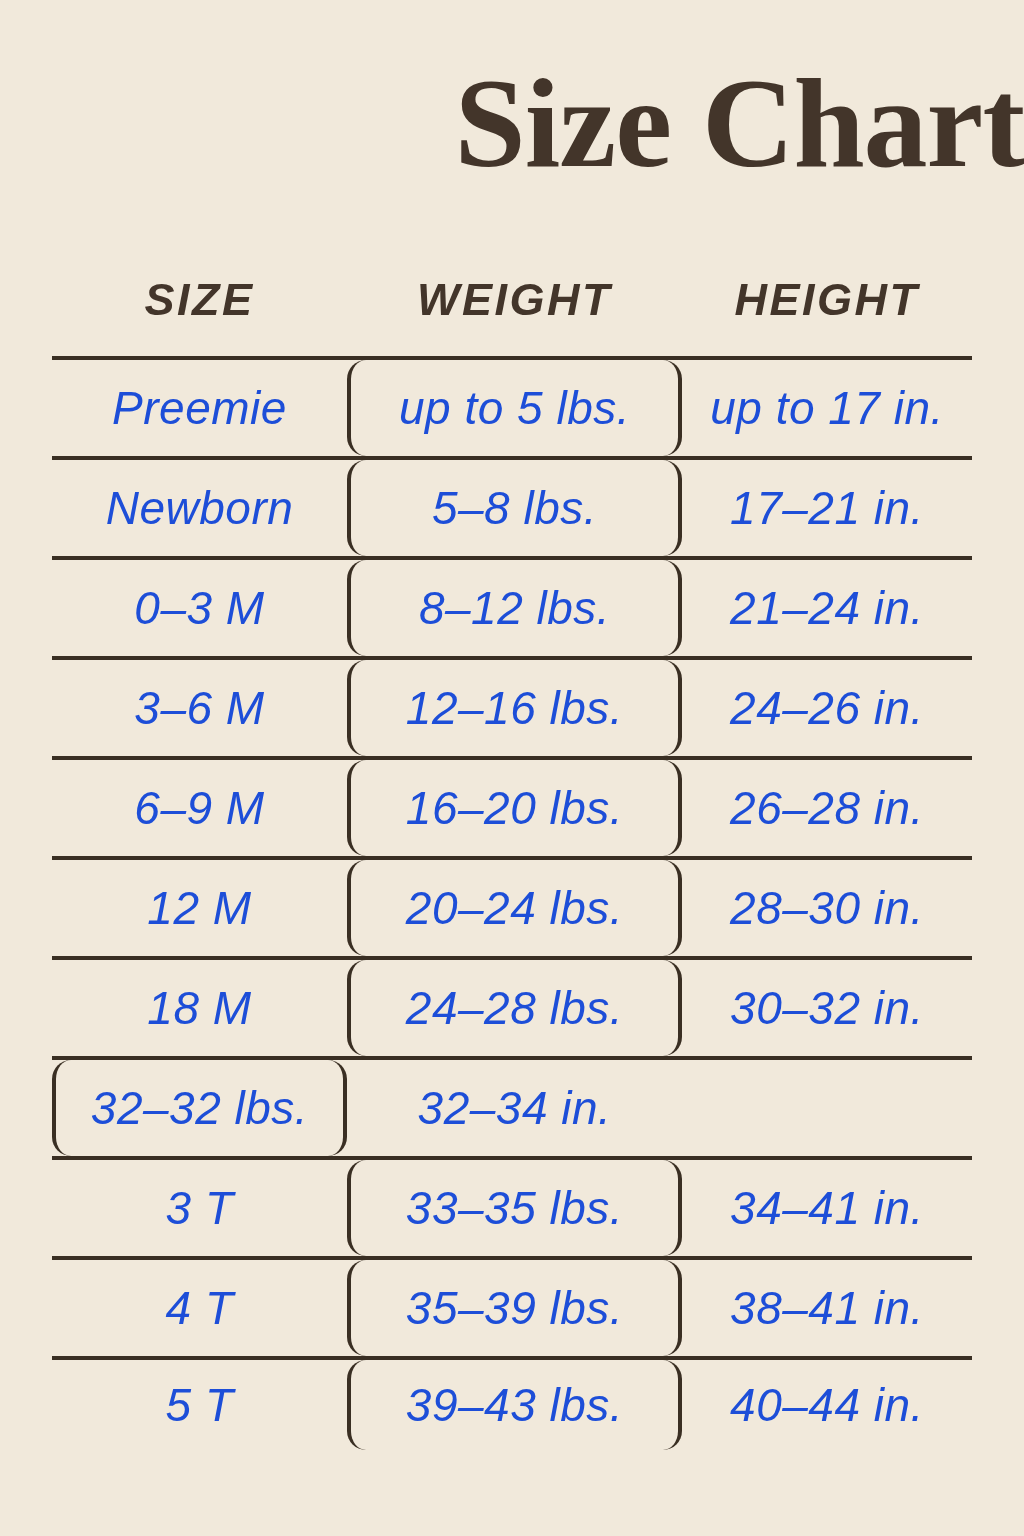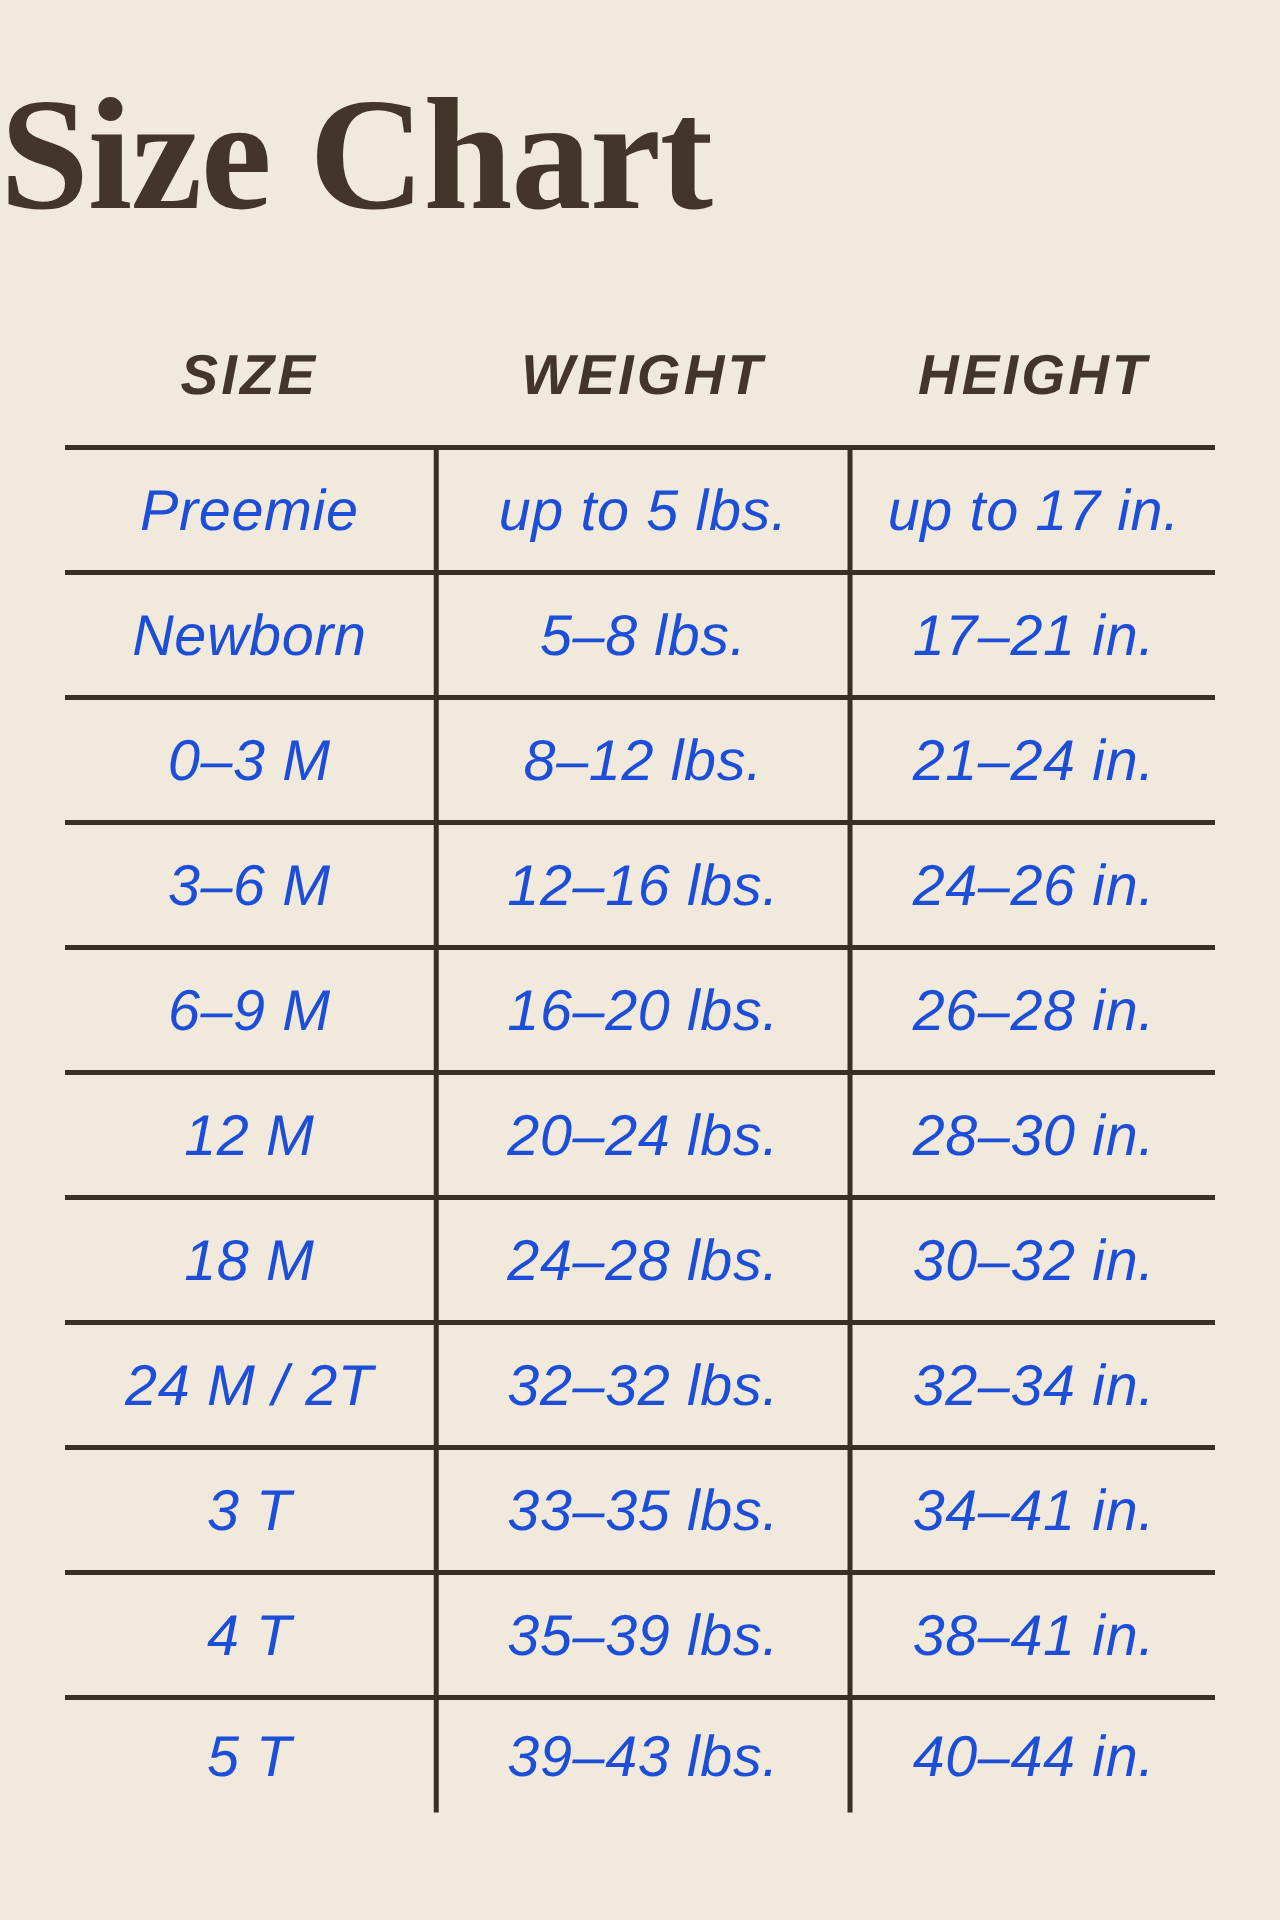--- a/index.html
+++ b/index.html
@@ -10,21 +10,21 @@
     font-family: "Liberation Sans", sans-serif;
     overflow: hidden;
   }
   .page {
     width: 1024px;
     height: 1536px;
     position: relative;
   }
   .title {
     padding-top: 56px;
-    text-align: left;
+    text-align: right;
     font-family: "Liberation Serif", serif;
     font-weight: 700;
     font-size: 128px;
     line-height: 1.05;
     color: #43352a;
     letter-spacing: -1px;
   }
   .table-wrap {
     width: 920px;
     margin: 0 auto;
@@ -62,20 +62,21 @@
     display: flex;
     align-items: center;
     justify-content: center;
     font-size: 46px;
     color: #1d4ed8;
     letter-spacing: 0.5px;
   }
   .cell.mid {
     border-left: 4px solid #3a2f23;
     border-right: 4px solid #3a2f23;
+    border-radius: 19px;
   }
 </style>
 </head>
 <body>
 
 <div class="page">
   <div class="title">Size Chart</div>
 
   <div class="table-wrap">
     <div class="headers">
@@ -114,21 +115,20 @@
         <div class="cell">12 M</div>
         <div class="cell mid">20–24 lbs.</div>
         <div class="cell">28–30 in.</div>
       </div>
       <div class="row">
         <div class="cell">18 M</div>
         <div class="cell mid">24–28 lbs.</div>
         <div class="cell">30–32 in.</div>
       </div>
       <div class="row">
-        <div class="cell">24 M / 2T</div>
         <div class="cell mid">32–32 lbs.</div>
         <div class="cell">32–34 in.</div>
       </div>
       <div class="row">
         <div class="cell">3 T</div>
         <div class="cell mid">33–35 lbs.</div>
         <div class="cell">34–41 in.</div>
       </div>
       <div class="row">
         <div class="cell">4 T</div>

